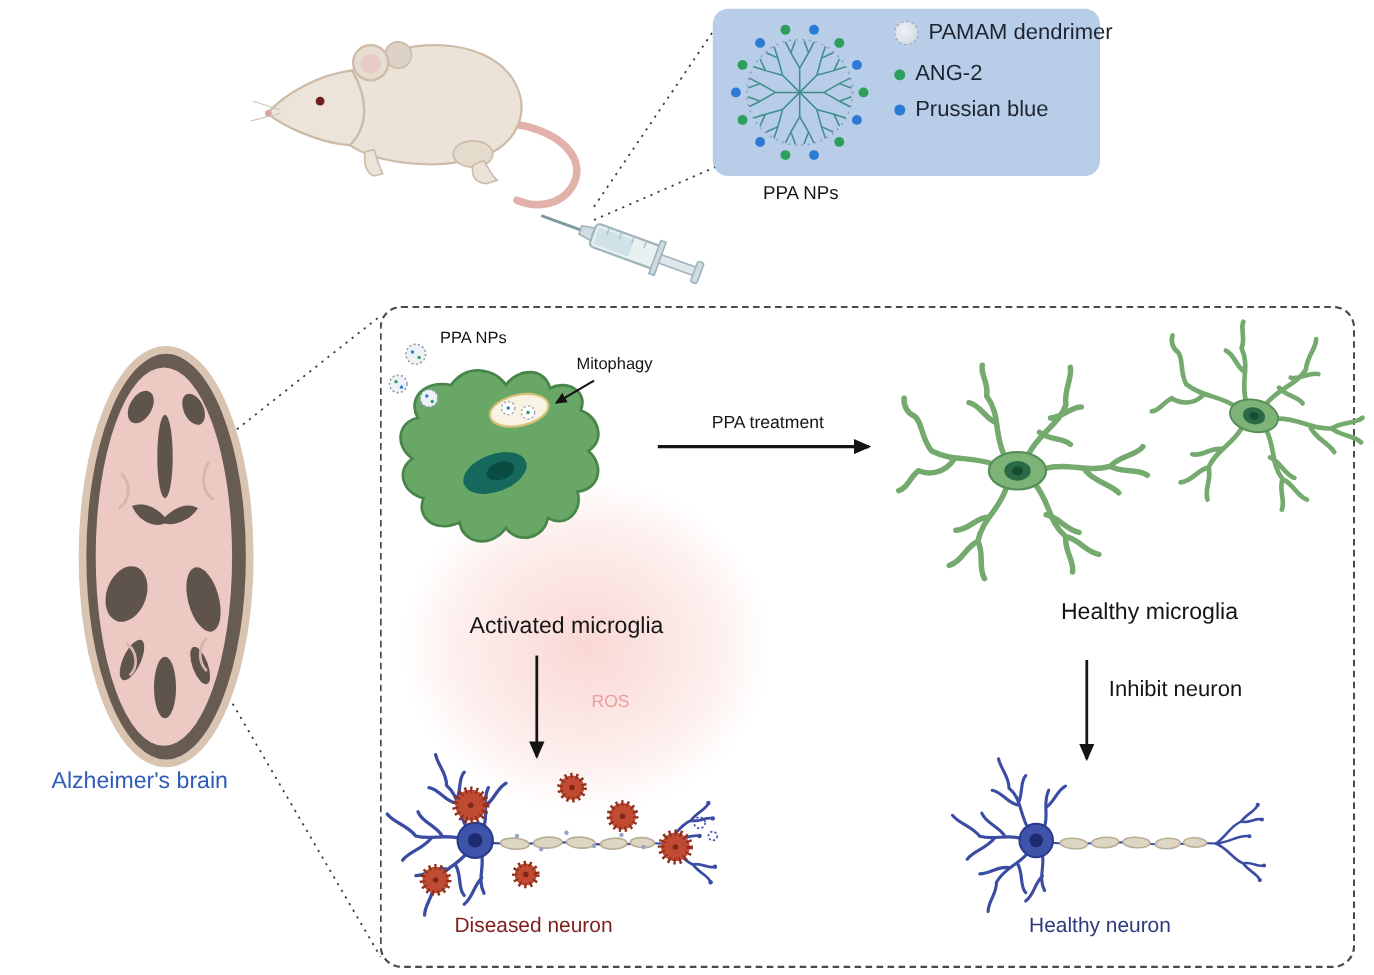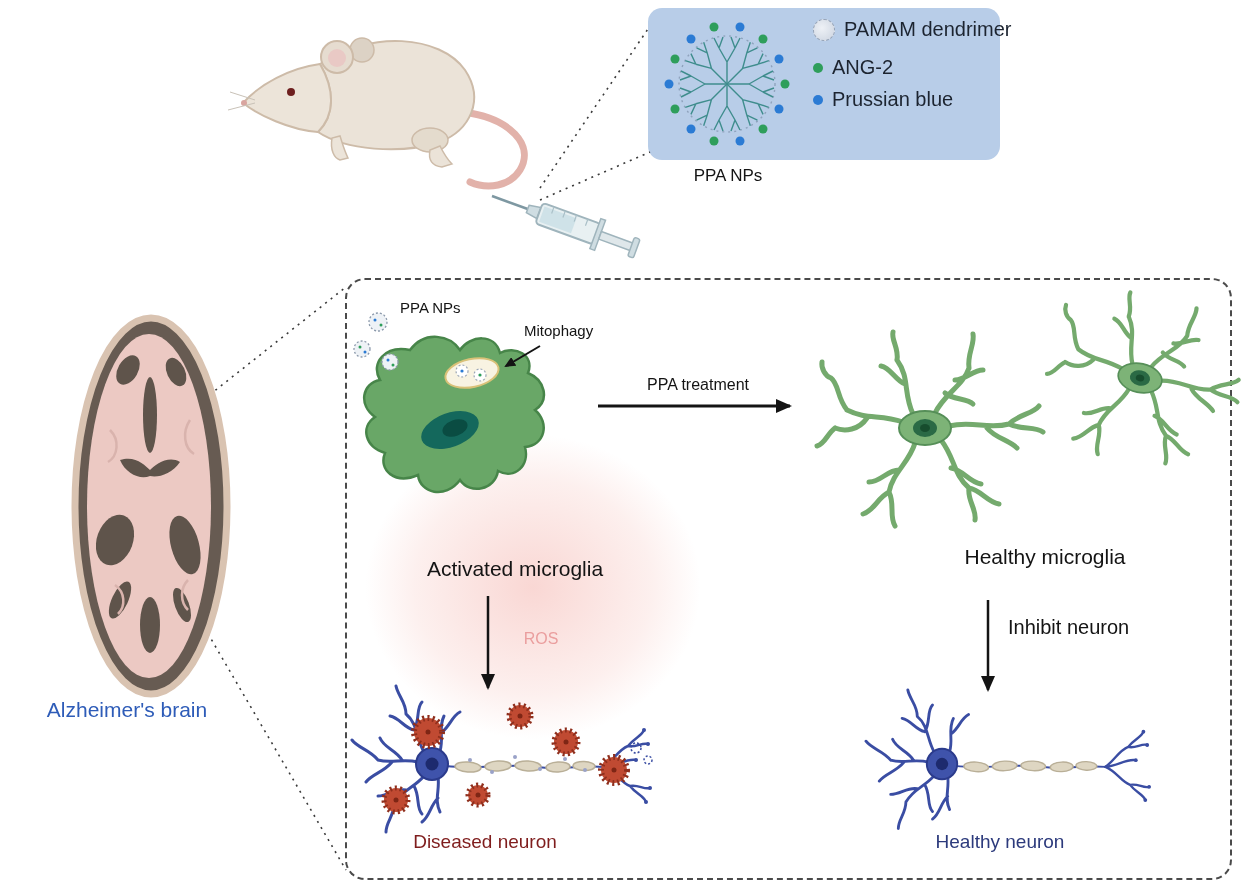--- a/index.html
+++ b/index.html
@@ -21,21 +21,21 @@
   .dot-blue{background:#2b7bd4;}
   .lbl{position:absolute;color:#141414;}
   .b{font-weight:normal;}
   .center{text-align:center;}
   .caption-ppa{left:648px;top:166px;width:160px;font-size:17px;}
   .lbl-ppa-panel{left:400px;top:299px;font-size:15px;}
   .lbl-mitophagy{left:524px;top:322px;font-size:15px;}
   .lbl-act-mg{left:370px;top:545px;width:290px;font-size:21px;margin-top:12px;}
   .lbl-ppa-tr{left:603px;top:376px;width:190px;font-size:16px;}
   .lbl-heal-mg{left:910px;top:545px;width:270px;font-size:21px;}
-  .lbl-ros{left:504px;top:630px;width:74px;font-size:16px;color:#ea9e9e;}
+  .lbl-ros{left:518px;top:630px;width:74px;font-size:16px;color:#ea9e9e;}
   .lbl-inhibit{left:1008px;top:614px;width:150px;font-size:20px;line-height:1.35;}
   .lbl-dis-neuron{left:360px;top:831px;width:250px;font-size:19px;color:#7f1d1d;}
   .lbl-heal-neuron{left:880px;top:831px;width:240px;font-size:19px;color:#2c3a7c;}
   .lbl-alz{left:2px;top:698px;width:250px;font-size:21px;color:#2e5cb8;}
 </style>
 </head>
 <body>
 
 <div class="page">
 

